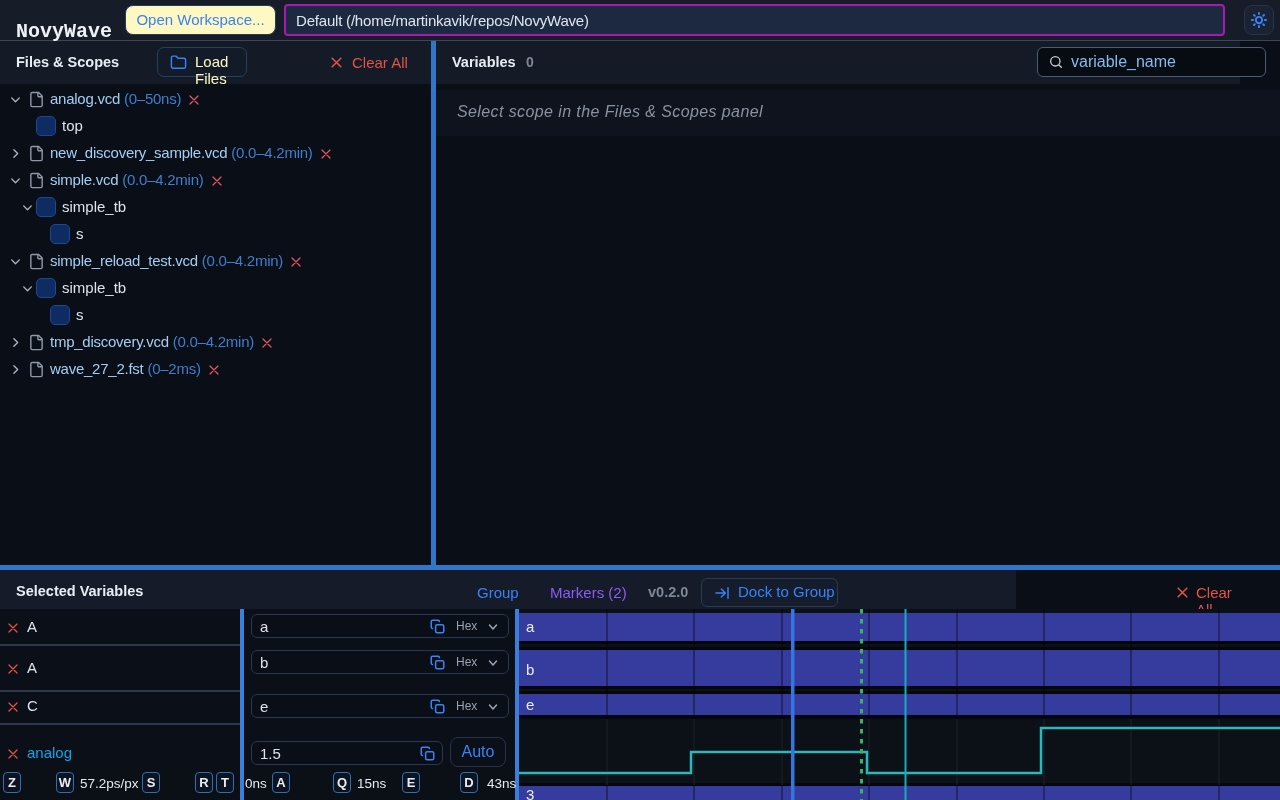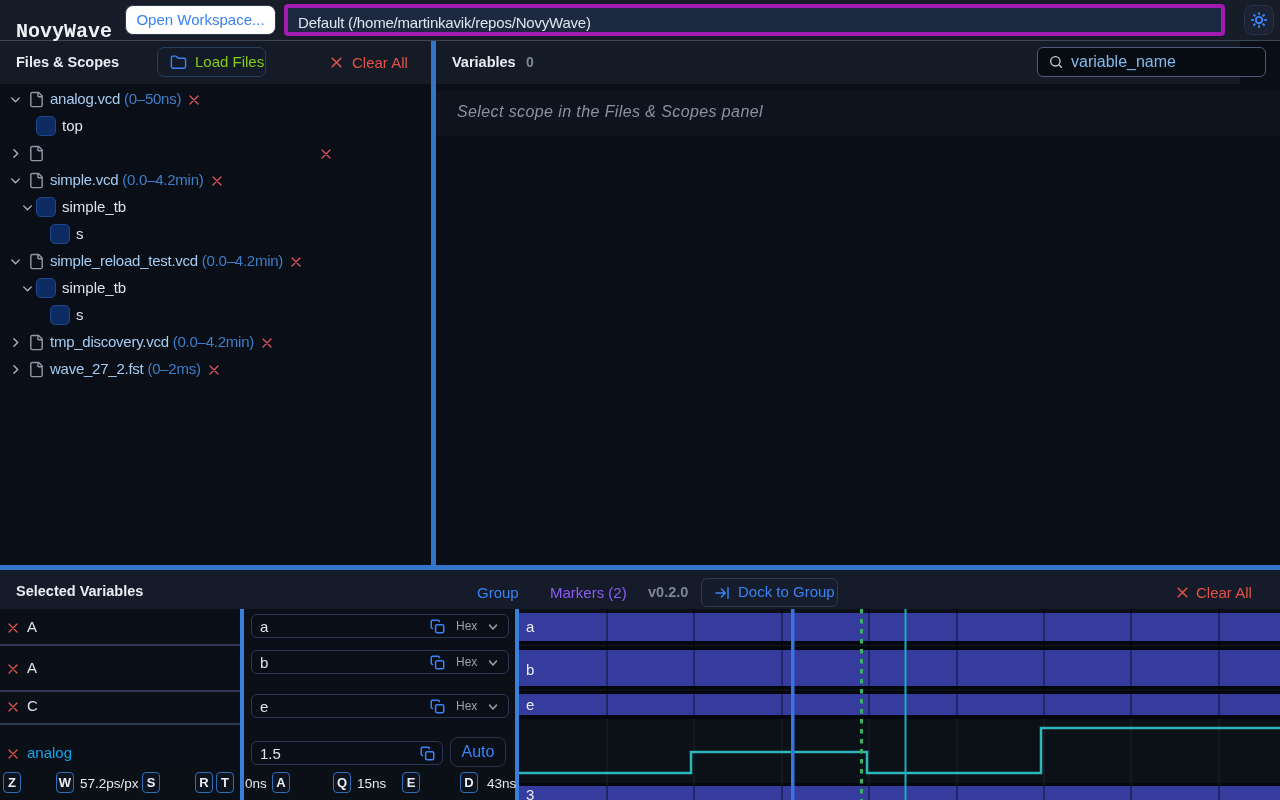--- a/index.html
+++ b/index.html
@@ -6,35 +6,35 @@
   html,body { width:1280px; height:800px; background:#0a0e16; overflow:hidden;
     font-family:"Liberation Sans", sans-serif; }
   svg { display:block; }
 
   
   #topbar { position:absolute; left:0; top:0; width:1280px; height:41px;
     background:#161c28; border-bottom:1px solid #3e4654; }
   #logo { position:absolute; left:16px; top:8px; font-family:"Liberation Mono", monospace;
     font-weight:bold; font-size:20px; color:#eef2f7; letter-spacing:0px;margin-top:12px; }
   #openws { position:absolute; left:125px; top:5px; width:151px; height:30px;
-    border:1px solid #2c3a50; border-radius:8px; background:#ffffff;
+    border:1px solid #2c3a50; border-radius:8px; background:#fef9c3;
     color:#3b82f6; font-size:15px; line-height:28px; text-align:center; }
   #wsinput { position:absolute; left:284px; top:4px; width:941px; height:32px;
-    background:#1d2940; border:4px solid #a21caf; border-radius:4px;
+    background:#1d2940; border:2px solid #a21caf; border-radius:4px;
     color:#dde5f0; font-size:15px; line-height:30px; padding-left:10px; letter-spacing:-0.2px; }
   #sunbtn { position:absolute; left:1244px; top:5px; width:30px; height:30px;
     background:#1b2231; border:1px solid #28334a; border-radius:8px; }
 
   
   #lheader { position:absolute; left:0; top:41px; width:431px; height:43px; background:#141a26; }
   #rheader { position:absolute; left:436px; top:41px; width:804px; height:43px; background:#141a26; }
   .ptitle { font-weight:bold; font-size:14.5px; color:#e8edf4; }
-  #loadfiles { position:absolute; left:157px; top:6px; width:109px; height:30px;
+  #loadfiles { position:absolute; left:157px; top:6px; width:90px; height:30px;
     border:1px solid #274059; border-radius:7px; background:#131b29;
-    color:#84cc16; font-size:15px; }
+    color:#fef9c3; font-size:15px; }
   .redlink { color:#e25348; font-size:15px; }
 
   #vdiv1 { position:absolute; left:431px; top:41px; width:5px; height:526px; background:#3276cc; }
   #hdiv  { position:absolute; left:0; top:565px; width:1280px; height:5px; background:#3276cc; }
   #vdiv2 { position:absolute; left:240px; top:609px; width:4px; height:191px; background:#3a80da; }
   #vdiv3 { position:absolute; left:515px; top:609px; width:4px; height:191px; background:#3a80da; }
 
   
   .trow { position:absolute; left:0; height:27px; width:425px; }
   .trow .lbl { position:absolute; top:4px; font-size:15px; color:#a5cdf2; white-space:pre; letter-spacing:-0.25px; }
@@ -44,21 +44,21 @@
     background:#0e2b62; border:1px solid #1f4690; }
 
   
   #hintband { position:absolute; left:436px; top:90px; width:844px; height:46px; background:#0e131d; }
   #hint { position:absolute; left:457px; top:103px; font-style:italic; font-size:16px; letter-spacing:0.4px; color:#8a92a2; }
   #search { position:absolute; left:1037px; top:47px; width:229px; height:30px;
     background:#070b12; border:1px solid #4c5c74; border-radius:6px; }
   #search span { position:absolute; left:33px; top:5px; font-size:16px; color:#85bbec; }
 
   
-  #bheader { position:absolute; left:0; top:570px; width:1280px; height:39px; background:#151b28; }
+  #bheader { position:absolute; left:0; top:570px; width:1016px; height:39px; background:#151b28; }
   #bbody { position:absolute; left:0; top:609px; width:1280px; height:191px; background:#0b0f17; }
   .nsep { position:absolute; left:0; width:240px; height:2px; background:#2c3850; }
   .vcell { position:absolute; left:251px; width:258px; height:24px;
     border:1px solid #2a3750; border-radius:6px; background:#0a0e16; }
   .vcell .vtxt { position:absolute; left:8px; top:3px; font-size:15px; color:#dce3ee; }
   .vcell .fmt { position:absolute; left:204px; top:4px; font-size:12px; color:#97a1b2; }
   #autobtn { position:absolute; left:450px; top:737px; width:56px; height:30px;
     border:1px solid #263349; border-radius:8px; color:#3b82f6; font-size:16px;
     text-align:center; line-height:28px; }
 
@@ -131,20 +131,21 @@
       <span class="scopelbl" style="left:62px">top</span>
     </div>
     <div class="trow" style="top:140px">
       <svg width="13" height="13" viewBox="0 0 24 24" fill="none" stroke="#aab3c2" stroke-width="2.6" stroke-linecap="round" stroke-linejoin="round" style="position:absolute;left:9px;top:7px">
         <path d="m9 5 7 7-7 7"></path>
       </svg>
       <svg width="17" height="19" viewBox="0 0 24 24" fill="none" stroke="#8e98a9" stroke-width="2" style="position:absolute;left:28px;top:4px">
         <path d="M15 2H6a2 2 0 0 0-2 2v16a2 2 0 0 0 2 2h12a2 2 0 0 0 2-2V7Z"></path>
         <path d="M14 2v5a1 1 0 0 0 1 1h5"></path>
       </svg>
+      <span class="lbl" style="left:50px">new_discovery_sample.vcd <span class="rng">(0.0–4.2min)</span></span>
       <svg width="12" height="12" viewBox="0 0 24 24" fill="none" stroke="#e05560" stroke-width="2.6" stroke-linecap="round" style="position:absolute;left:320px;top:8px">
         <path d="M4 4l16 16M20 4L4 20"></path>
       </svg>
     </div>
     <div class="trow" style="top:167px">
       <svg width="13" height="13" viewBox="0 0 24 24" fill="none" stroke="#aab3c2" stroke-width="2.6" stroke-linecap="round" stroke-linejoin="round" style="position:absolute;left:9px;top:7px">
         <path d="m5 9 7 7 7-7"></path>
       </svg>
       <svg width="17" height="19" viewBox="0 0 24 24" fill="none" stroke="#8e98a9" stroke-width="2" style="position:absolute;left:28px;top:4px">
         <path d="M15 2H6a2 2 0 0 0-2 2v16a2 2 0 0 0 2 2h12a2 2 0 0 0 2-2V7Z"></path>

